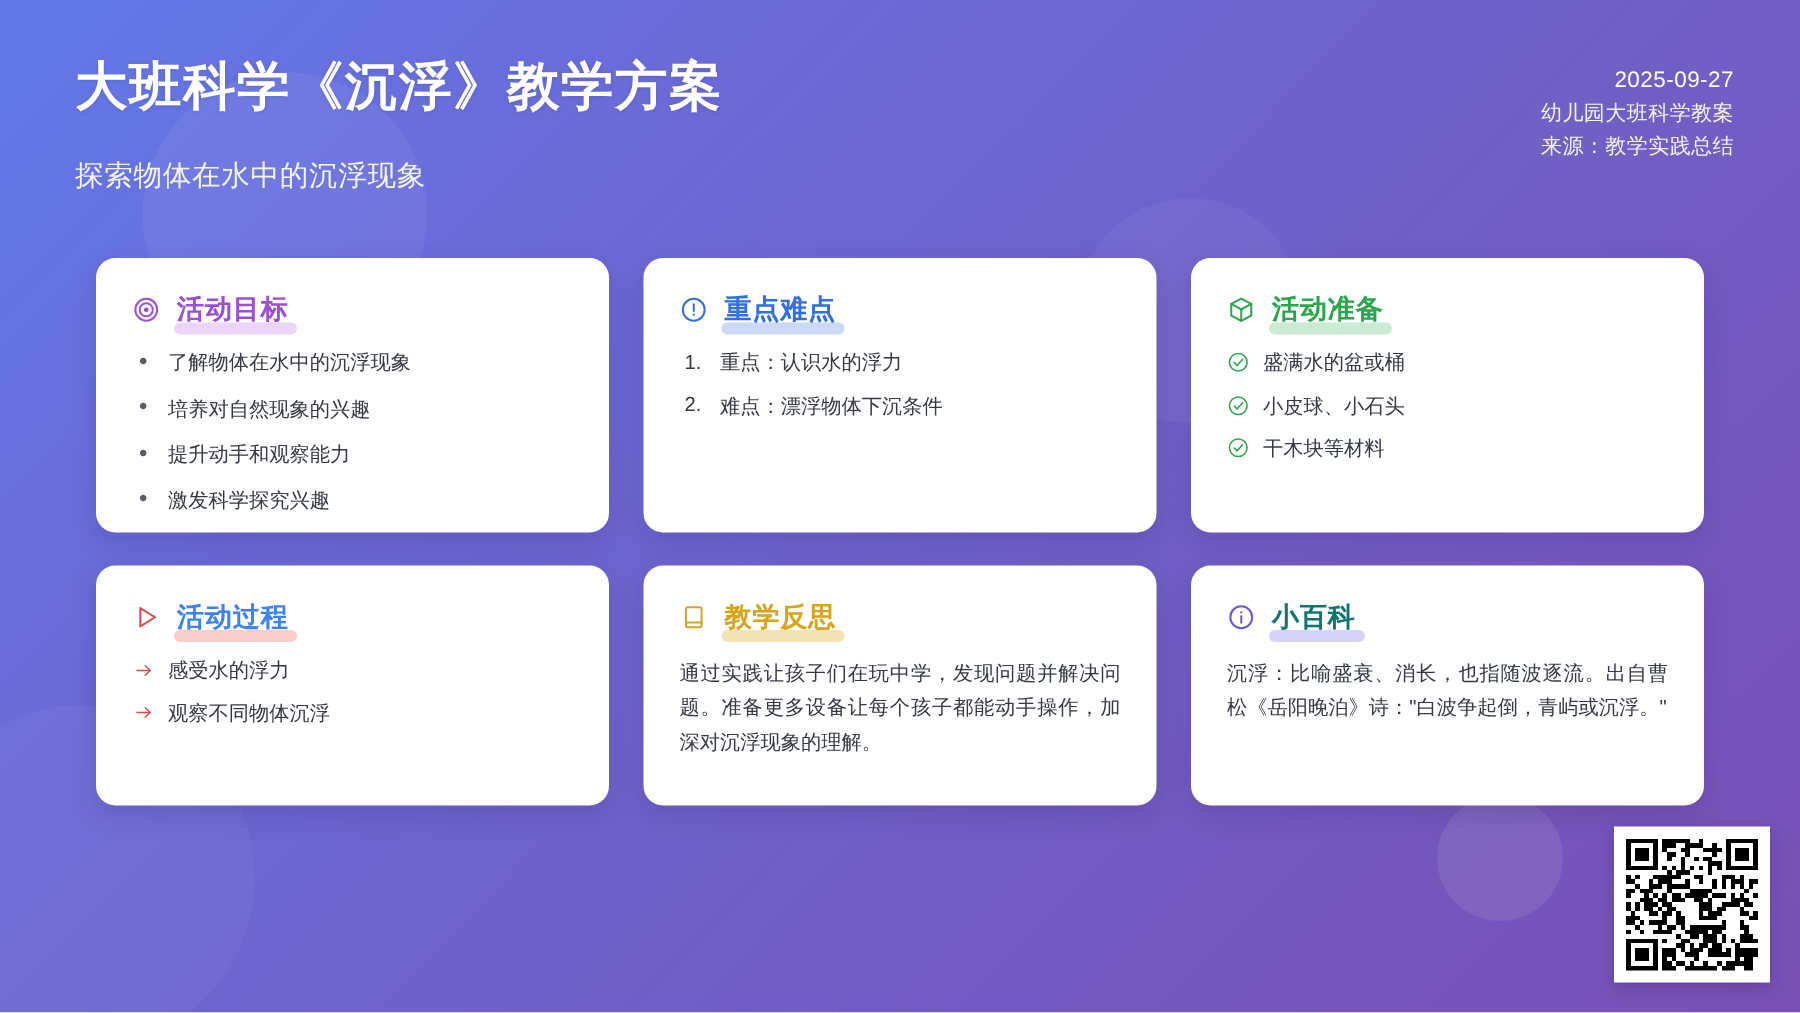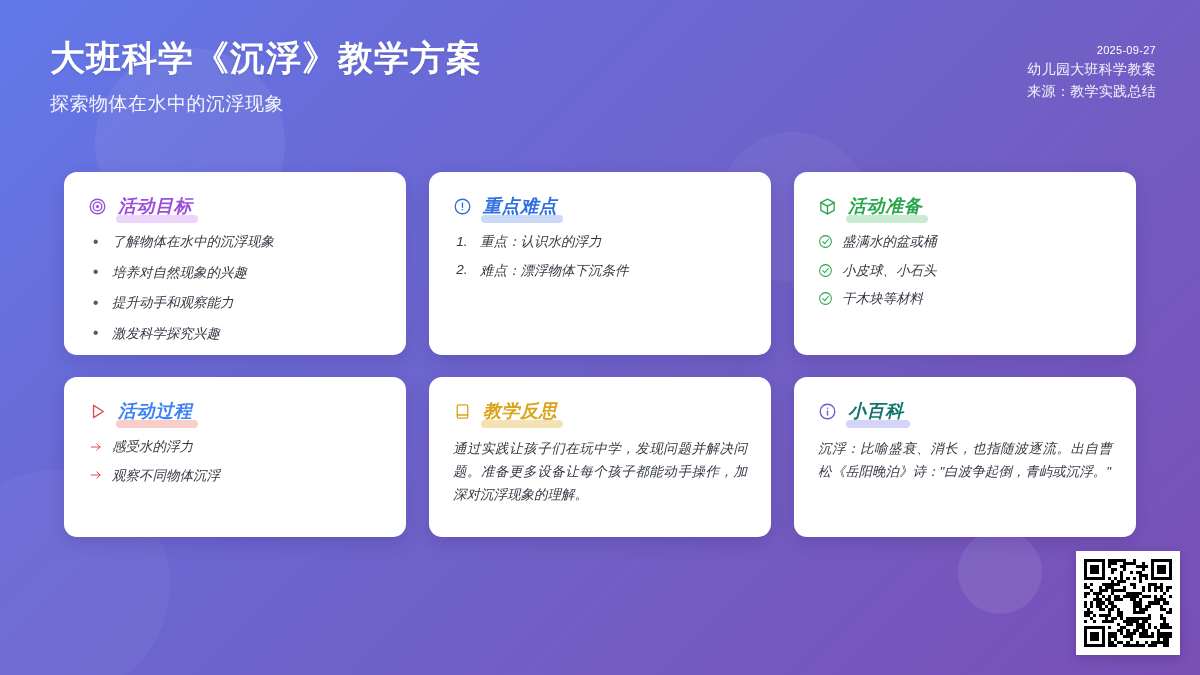--- a/index.html
+++ b/index.html
@@ -27,36 +27,36 @@
     padding: 36px 44px 0 50px;
     display: flex; justify-content: space-between; align-items: flex-start;
   }
   .title-block { }
   .main-title {
     font-size: 35px; font-weight: 700; color: #ffffff;
     letter-spacing: 1px; line-height: 1.25;
     text-shadow: 0 1px 3px rgba(0,0,0,0.10);
   }
   .sub-title {
-    margin-top: 11px;
+    margin-top: 24px;
     font-size: 19px; font-weight: 400; color: rgba(255,255,255,0.93);
     letter-spacing: 0.5px;
   }
   .meta-block { text-align: right; padding-top: 6px; }
   .meta-line { font-size: 14px; color: rgba(255,255,255,0.93); line-height: 1.55; letter-spacing: 0.3px; }
-  .meta-line.date { font-size: 11px; color: #ffffff; }
+  .meta-line.date { font-size: 15px; color: #ffffff; }
 
   
   .grid {
     position: absolute; left: 64px; top: 172px;
     width: 1072px;
     display: grid;
     grid-template-columns: repeat(3, 342px);
     grid-template-rows: 183px 160px;
-    column-gap: 23px; row-gap: 22px; font-style: italic;
+    column-gap: 23px; row-gap: 22px;
   }
   .card {
     background: #ffffff;
     border-radius: 13px;
     padding: 22px 24px 18px 24px;
     box-shadow: 0 6px 18px rgba(40,20,90,0.16);
     overflow: hidden;
   }
   .card-head {
     display: flex; align-items: center; gap: 9px;

